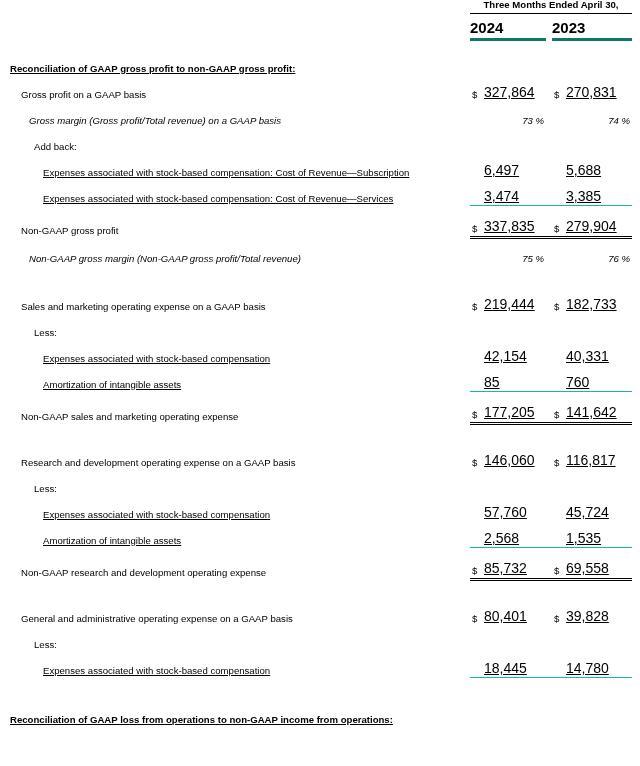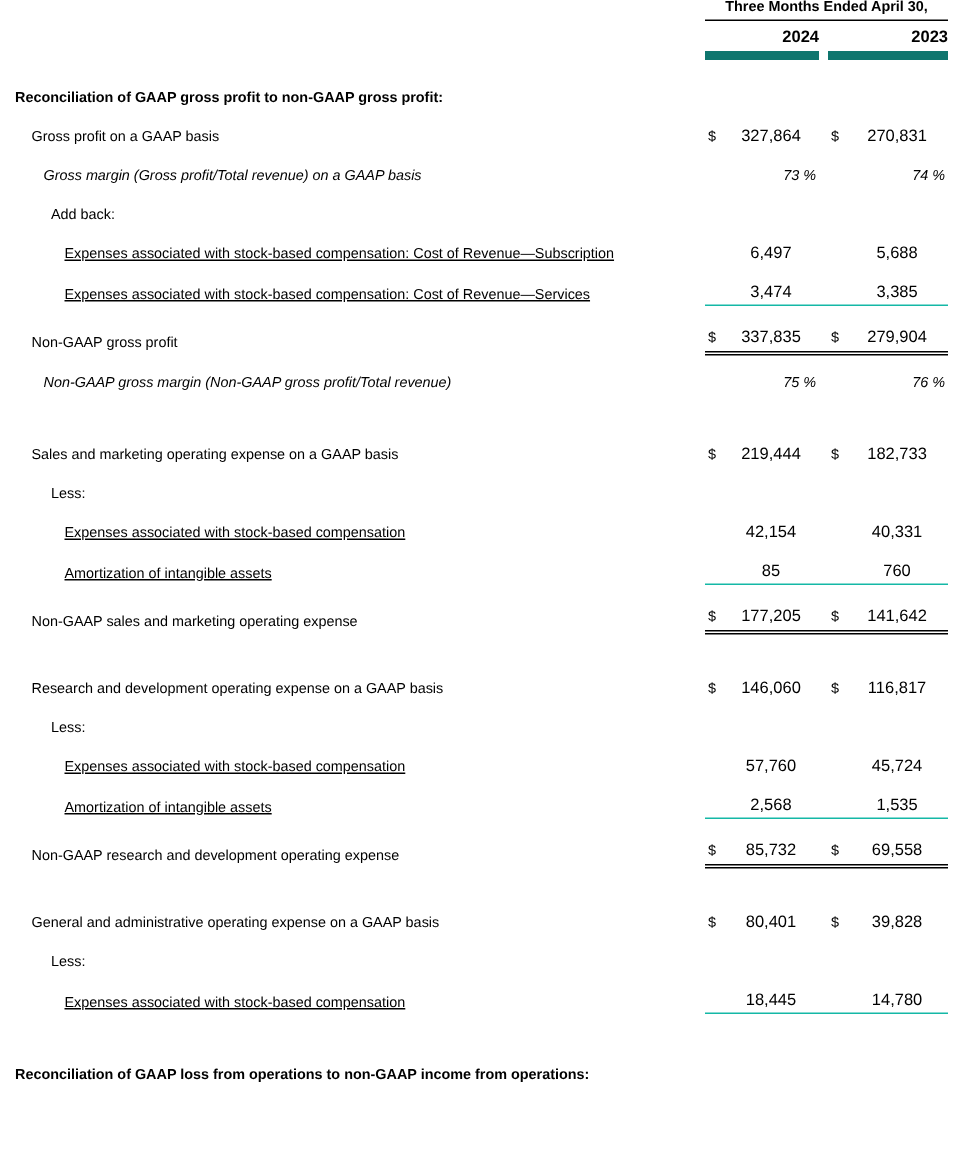--- a/index.html
+++ b/index.html
@@ -45,53 +45,55 @@
   .hdr-span {
     font-weight: bold;
     font-size: 9.6px;
     text-align: center;
     padding-bottom: 3px;
     border-bottom: 1px solid #000;
     white-space: nowrap;
   }
   .hdr-year {
     font-weight: bold;
-    font-size: 11px;
-    text-align: right;
+    font-size: 15px;
+    text-align: left;
     padding-top: 6px;
     padding-bottom: 3px;
-    border-bottom: 6px solid #0f766e;
+    border-bottom: 3px solid #0f766e;
   }
   .hdr-spacer { height: 10px; }
 
   
   tr.row td { height: 24px; }
   tr.spacer td { height: 22px; }
   tr.spacer-sm td { height: 18px; }
 
   .lbl {
     font-size: 9.6px;
     white-space: nowrap;
     padding-bottom: 2px;
   }
   .lbl.section {
     font-weight: bold;
     padding-left: 10px;
+    text-decoration: underline;
   }
   .lbl.lvl1   { padding-left: 21px; }
   .lbl.lvl1i  { padding-left: 29px; font-style: italic; }
   .lbl.addback{ padding-left: 34px; }
   .lbl.lvl2   { padding-left: 43px; text-decoration: underline; }
 
   .num {
-    font-size: 11px;
-    text-align: center;
+    font-size: 14px;
+    text-align: left;
     white-space: nowrap;
     padding-bottom: 2px;
     padding-right: 2px;
+    text-decoration: underline;
   }
   .cur {
     font-size: 9.6px;
     text-align: left;
     white-space: nowrap;
     padding-bottom: 2px;
     padding-left: 2px;
   }
   .num.italic, .cur.italic { font-style: italic; }
 

